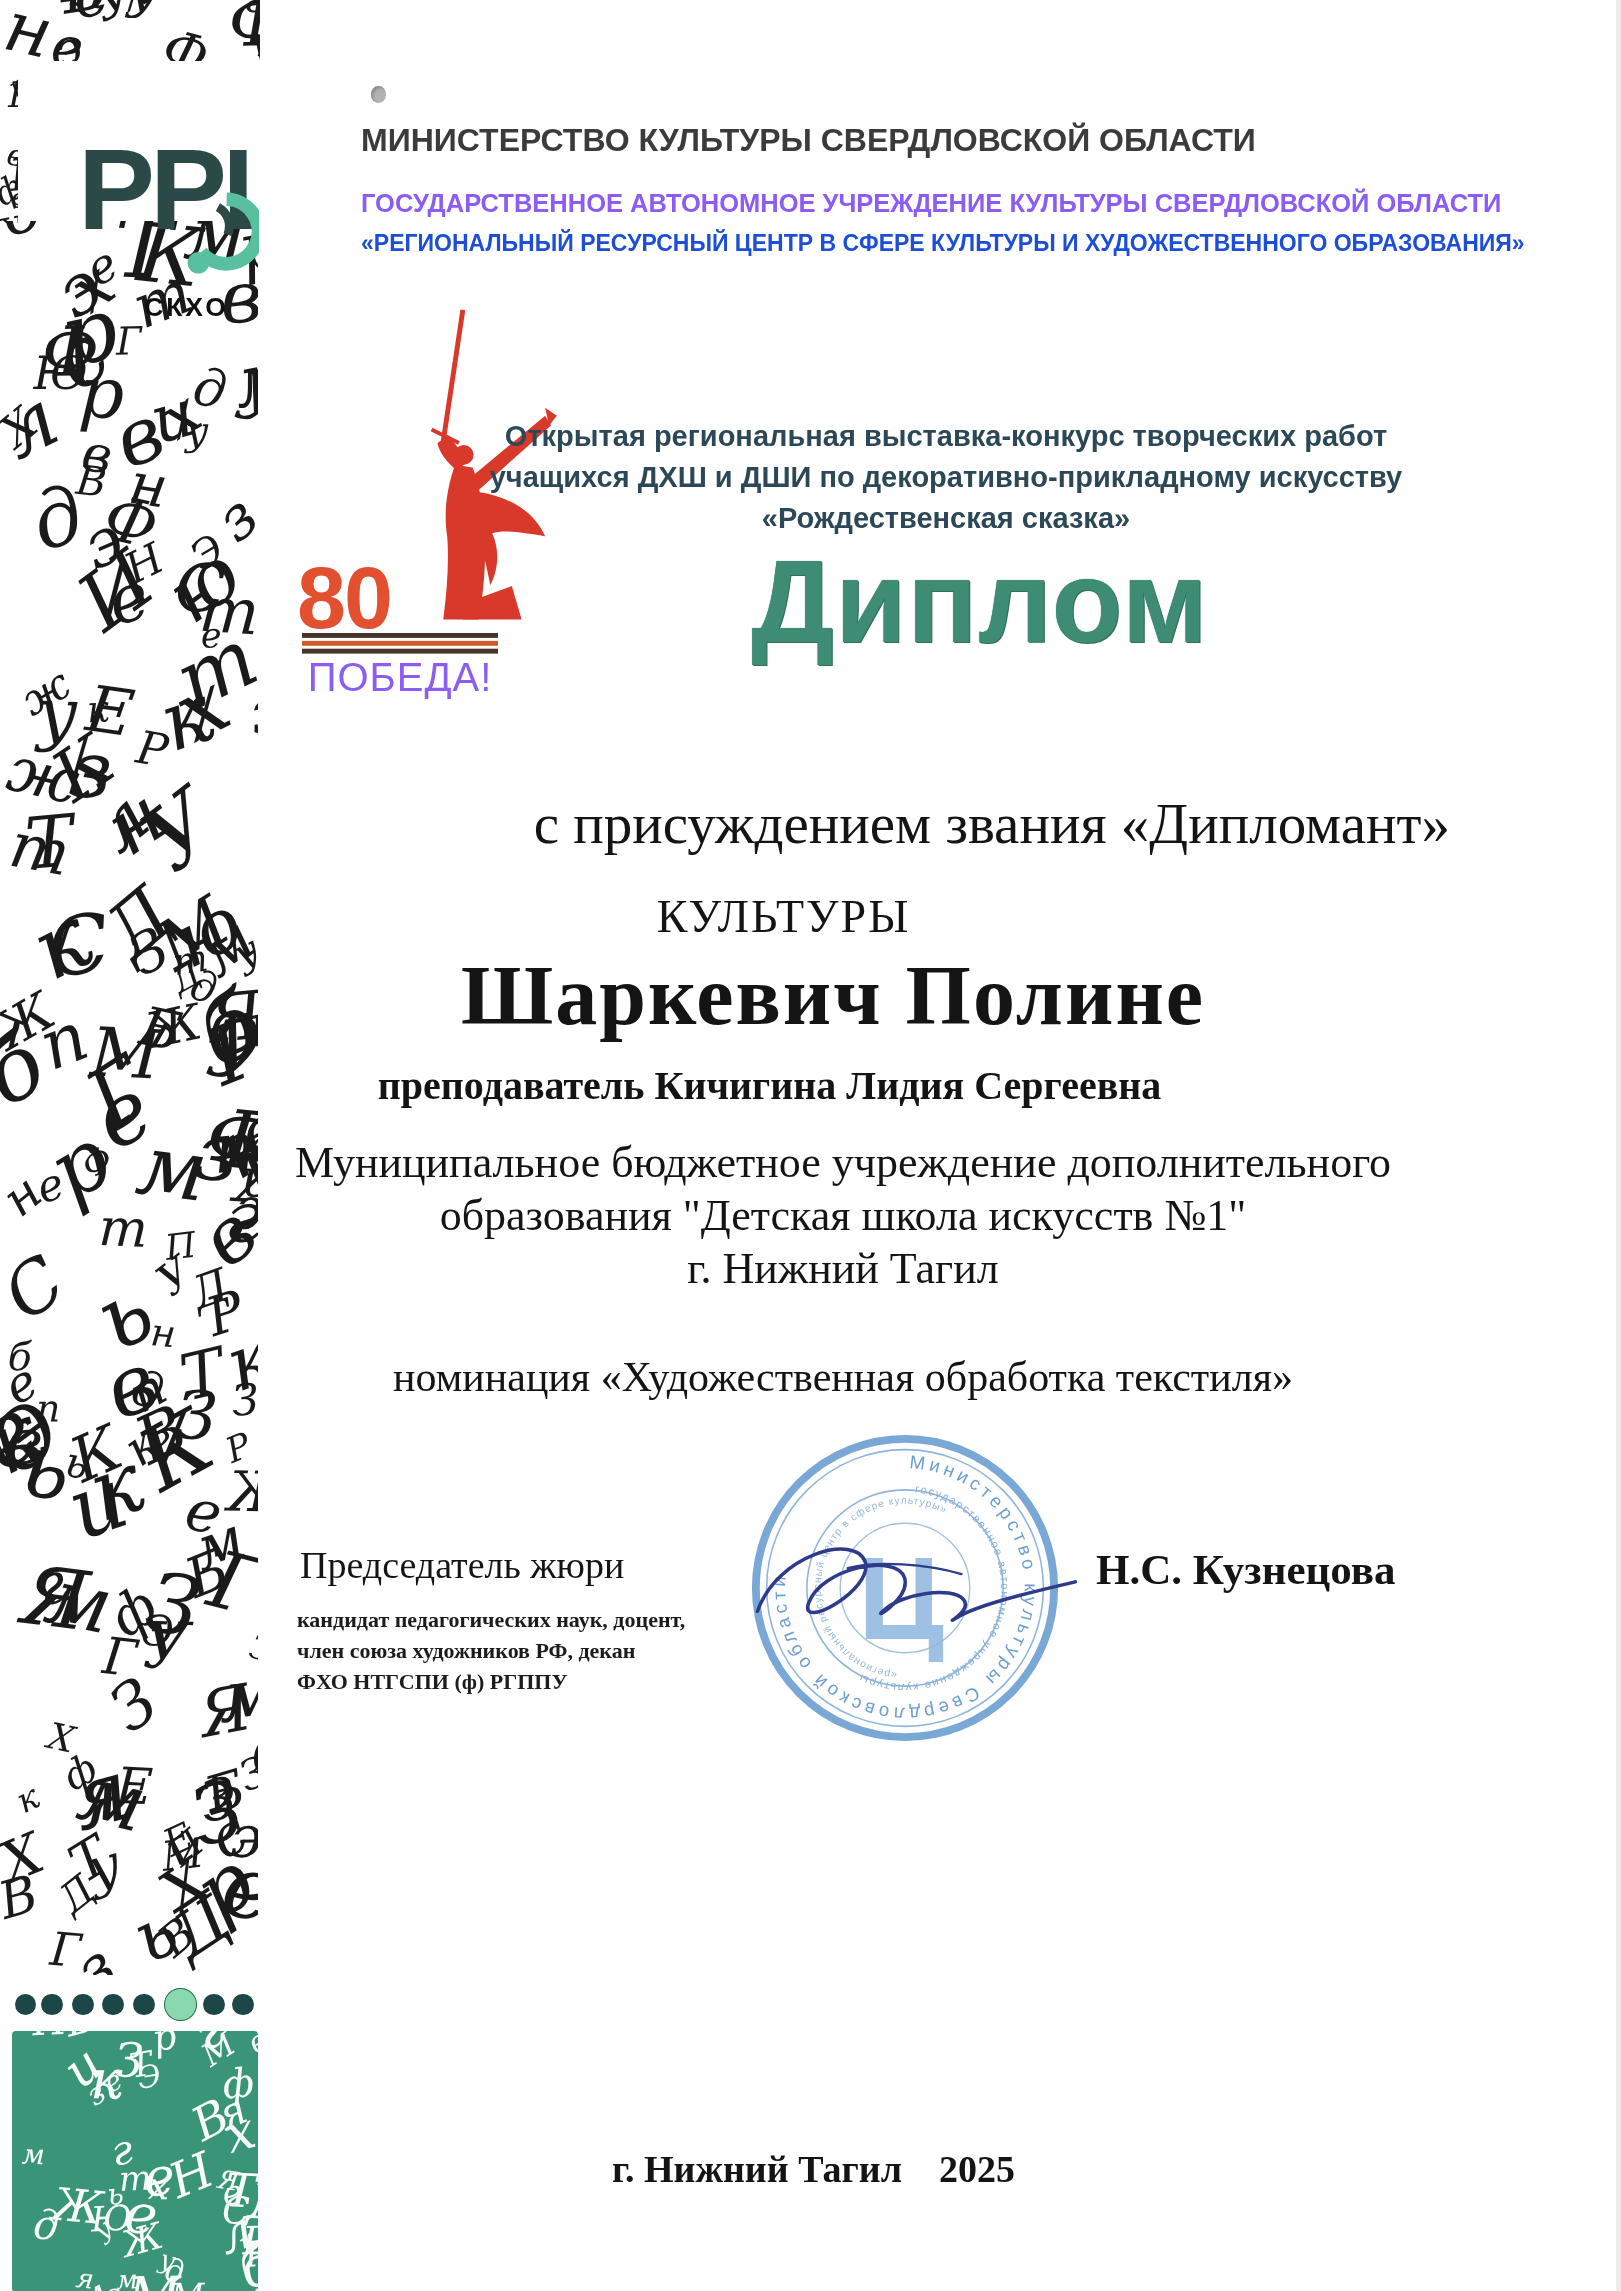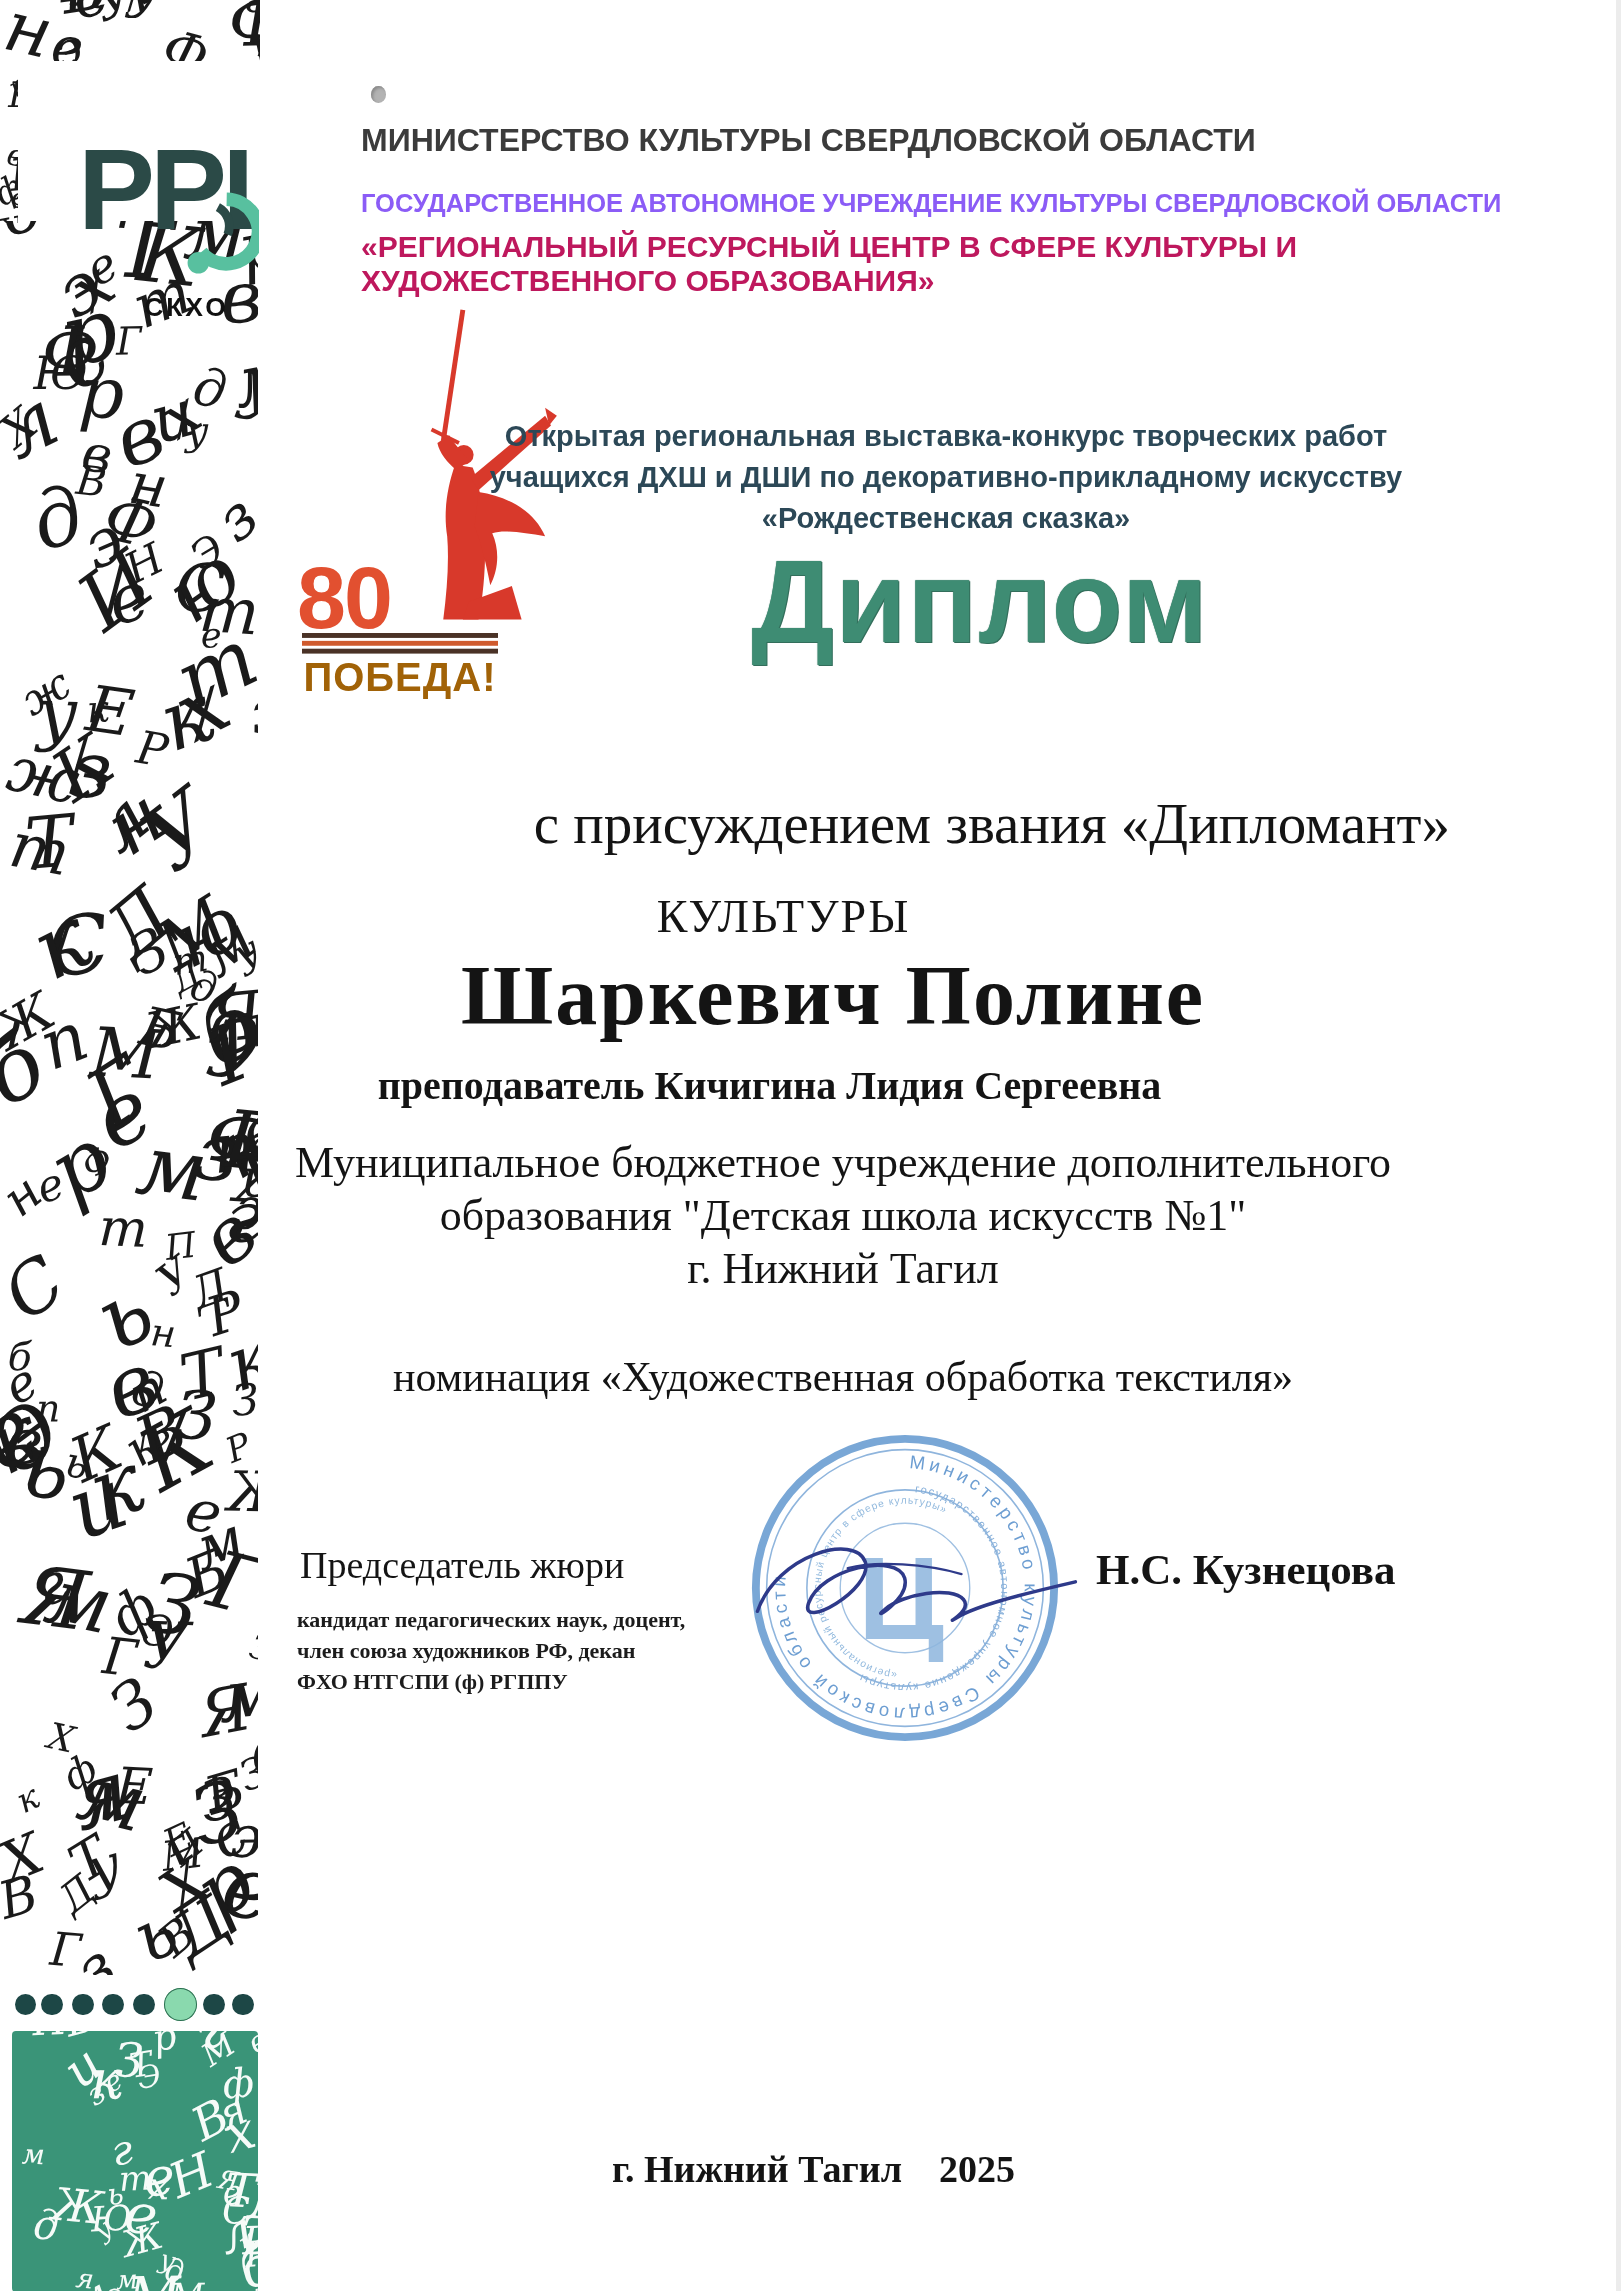--- a/index.html
+++ b/index.html
@@ -13,21 +13,21 @@
     color:#141414;
   }
   .abs{position:absolute;}
   .center{text-align:center;}
   svg text{user-select:none;}
   .sans{font-family:"Liberation Sans", sans-serif;}
   .serif{font-family:"Liberation Serif", serif;}
 
   .ministry-l1{left:361px;top:122px;width:1235px;font-size:32px;font-weight:700;color:#3b3b3b;letter-spacing:0px;}
   .ministry-l2{left:361px;top:189px;width:1255px;font-size:25.5px;font-weight:700;color:#8b5cf6;}
-  .ministry-l3{left:361px;top:230px;width:1260px;font-size:30px;font-weight:700;color:#be185d;}
+  .ministry-l3{left:361px;top:230px;width:1260px;font-size:23px;font-weight:700;color:#1d4ed8;}
 
   .skho{left:123px;top:292px;width:127px;font-size:26.5px;font-weight:700;letter-spacing:2.9px;color:#101010;text-align:center;}
 
   .comp-line{width:970px;left:461px;font-size:29px;font-weight:700;color:#2c4857;text-align:center;}
   .comp1{top:420px;}
   .comp2{top:461px;}
   .comp3{top:502px;}
 
   .diplom-title{left:588px;top:535px;width:784px;text-align:center;
     font-size:116px;font-weight:700;color:#3e8c73;
@@ -363,21 +363,21 @@
     <path d="M196,104 L208,112 L200,122 Z"></path>
     <path d="M128,190 C160,195 185,210 196,235 C175,232 155,228 142,232 C150,250 148,270 140,285 C135,260 130,240 124,225 Z"></path>
     <path d="M118,302 L162,286 L172,320 L112,320 Z"></path>
   </svg>
   <div class="abs sans" style="left:297px;top:547px;width:201px;text-align:left;font-size:88px;font-weight:700;letter-spacing:-2px;color:#e25030;">80</div>
   <svg class="abs" style="left:302px;top:633px;" width="196" height="21.6" viewBox="0 0 200 22">
     <rect x="0" y="0" width="200" height="5" fill="#4a3226"></rect>
     <rect x="0" y="8" width="200" height="5" fill="#cf5a2d"></rect>
     <rect x="0" y="16" width="200" height="5" fill="#4a3226"></rect>
   </svg>
-  <div class="abs sans center" style="left:292px;top:655px;width:216px;font-size:40px;font-weight:700;letter-spacing:1px;color:#a16207;">ПОБЕДА!</div>
+  <div class="abs sans center" style="left:292px;top:655px;width:216px;font-size:40px;font-weight:400;letter-spacing:1px;color:#8b5cf6;">ПОБЕДА!</div>
 
   <div class="abs sans comp-line comp1">Открытая региональная выставка-конкурс творческих работ</div>
   <div class="abs sans comp-line comp2">учащихся ДХШ и ДШИ по декоративно-прикладному искусству</div>
   <div class="abs sans comp-line comp3">«Рождественская сказка»</div>
 
   <div class="abs sans diplom-title">Диплом</div>
 
   <div class="abs serif honor">с присуждением звания «Дипломант»</div>
   <div class="abs serif vrucha">КУЛЬТУРЫ</div>
   <div class="abs serif recipient">Шаркевич Полине</div>

